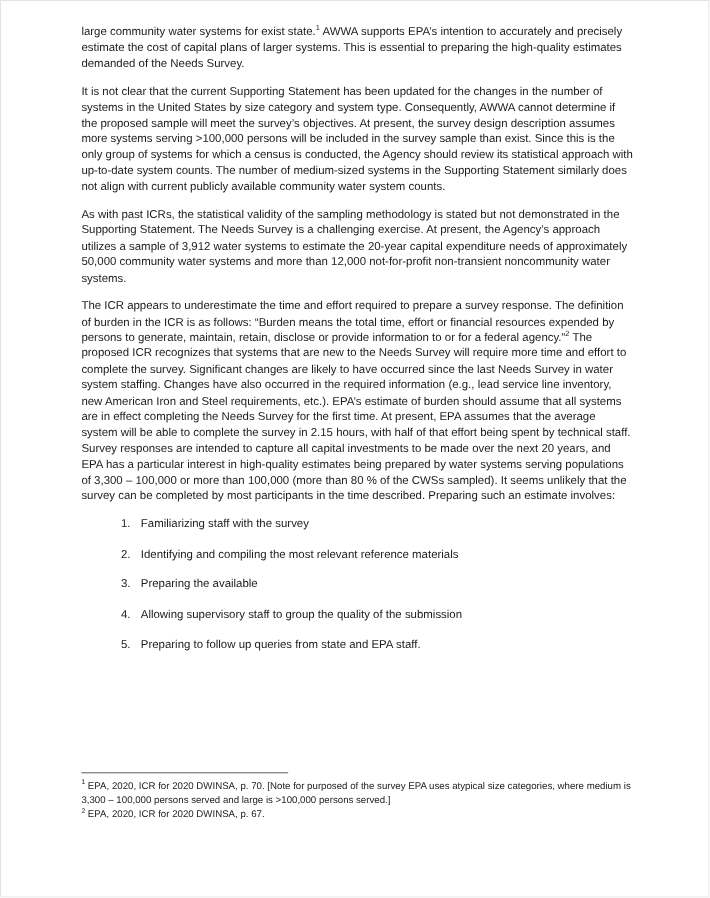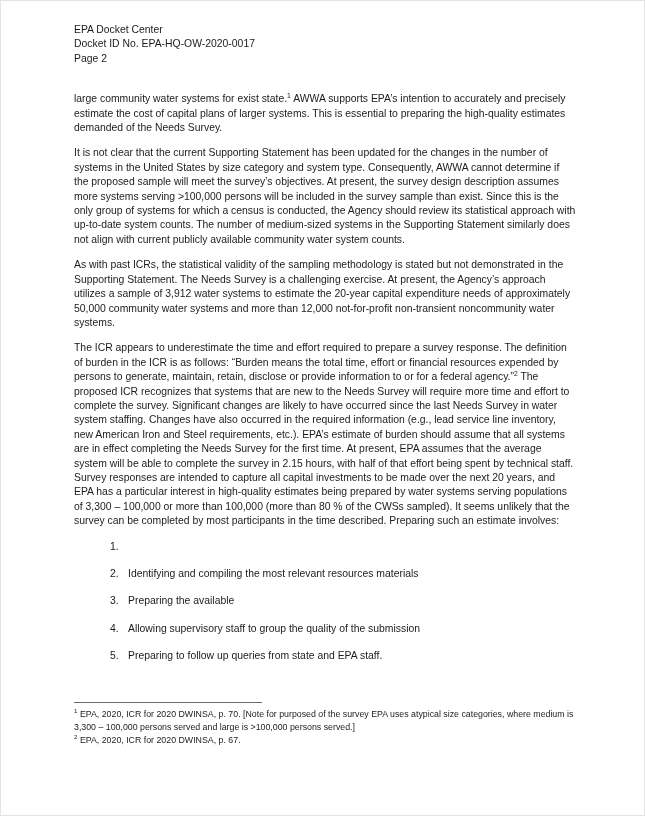--- a/index.html
+++ b/index.html
@@ -69,43 +69,39 @@
     line-height: 0;
     vertical-align: super;
   }
 </style>
 </head>
 <body>
 
 <div class="page">
   <div class="content">
 
-    <header class="doc-header">
-      <div>EPA Docket Center</div>
-      <div>Docket ID No. EPA-HQ-OW-2020-0017</div>
-      <div>Page 2</div>
-    </header>
 
     <main>
 
       <p class="para"><span>large community water systems for exist state.</span><sup class="fnref">1</sup><span>  AWWA supports EPA’s intention to accurately and precisely estimate the cost of capital plans of larger systems. This is essential to preparing the high-quality estimates demanded of the Needs Survey.</span></p>
 
       <p class="para">It is not clear that the current Supporting Statement has been updated for the changes in the number of systems in the United States by size category and system type.  Consequently, AWWA cannot determine if the proposed sample will meet the survey’s objectives.   At present, the survey design description assumes more systems serving &gt;100,000 persons will be included in the survey sample than exist.  Since this is the only group of systems for which a census is conducted, the Agency should review its statistical approach with up-to-date system counts.  The number of medium-sized systems in the Supporting Statement similarly does not align with current publicly available community water system counts.</p>
 
       <p class="para">As with past ICRs, the statistical validity of the sampling methodology is stated but not demonstrated in the Supporting Statement.  The Needs Survey is a challenging exercise.  At present, the Agency’s approach utilizes a sample of 3,912 water systems to estimate the 20-year capital expenditure needs of approximately 50,000 community water systems and more than 12,000 not-for-profit non-transient noncommunity water systems.</p>
 
       <p class="para"><span>The ICR appears to underestimate the time and effort required to prepare a survey response.  The definition of burden in the ICR is as follows: “Burden means the total time, effort or financial resources expended by persons to generate, maintain, retain, disclose or provide information to or for a federal agency.”</span><sup class="fnref">2</sup><span>  The proposed ICR recognizes that systems that are new to the Needs Survey will require more time and effort to complete the survey.  Significant changes are likely to have occurred since the last Needs Survey in water system staffing. Changes have also occurred in the required information (e.g., lead service line inventory, new American Iron and Steel requirements, etc.). EPA’s estimate of burden should assume that all systems are in effect completing the Needs Survey for the first time.  At present, EPA assumes that the average system will be able to complete the survey in 2.15 hours, with half of that effort being spent by technical staff.  Survey responses are intended to capture all capital investments to be made over the next 20 years, and EPA has a particular interest in high-quality estimates being prepared by water systems serving populations of 3,300 – 100,000 or more than 100,000 (more than 80 % of the CWSs sampled).  It seems unlikely that the survey can be completed by most participants in the time described.  Preparing such an estimate involves:</span></p>
 
       <ol class="numlist">
         <li>
           <span class="num">1.</span>
+          <span class="txt">Familiarizing staff with the survey</span>
         </li>
         <li>
           <span class="num">2.</span>
-          <span class="txt">Identifying and compiling the most relevant resources materials</span>
+          <span class="txt">Identifying and compiling the most relevant reference materials</span>
         </li>
         <li>
           <span class="num">3.</span>
           <span class="txt">Preparing the available</span>
         </li>
         <li>
           <span class="num">4.</span>
           <span class="txt">Allowing supervisory staff to group the quality of the submission</span>
         </li>
         <li>

